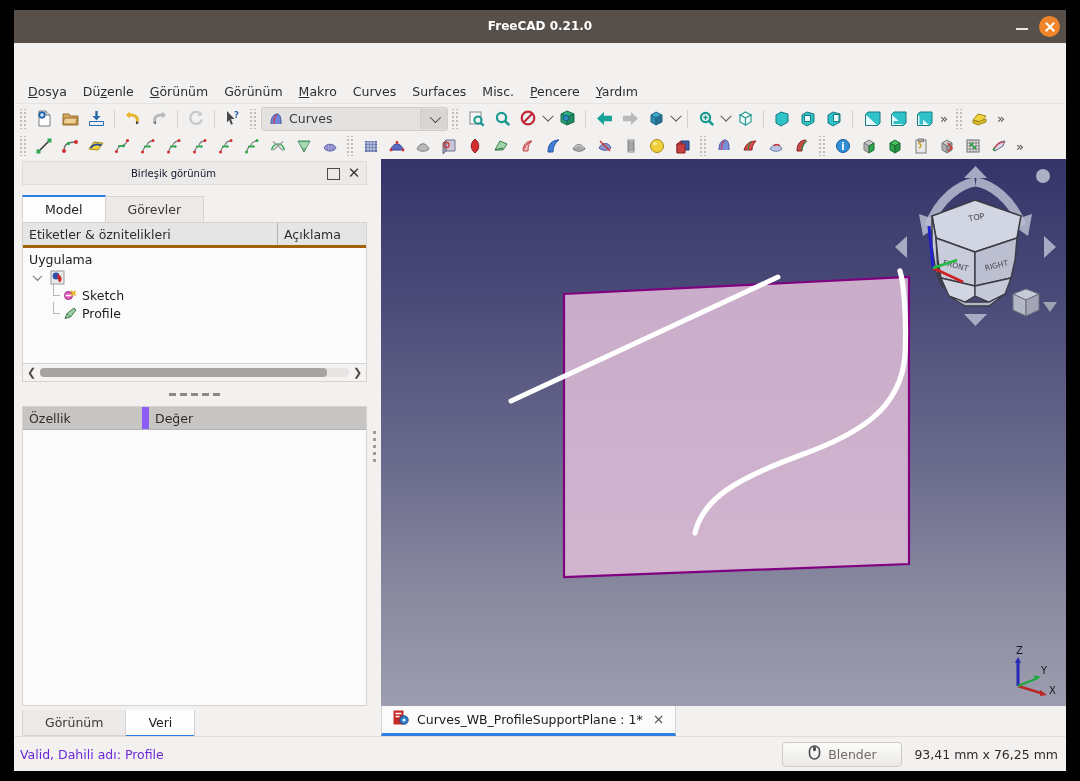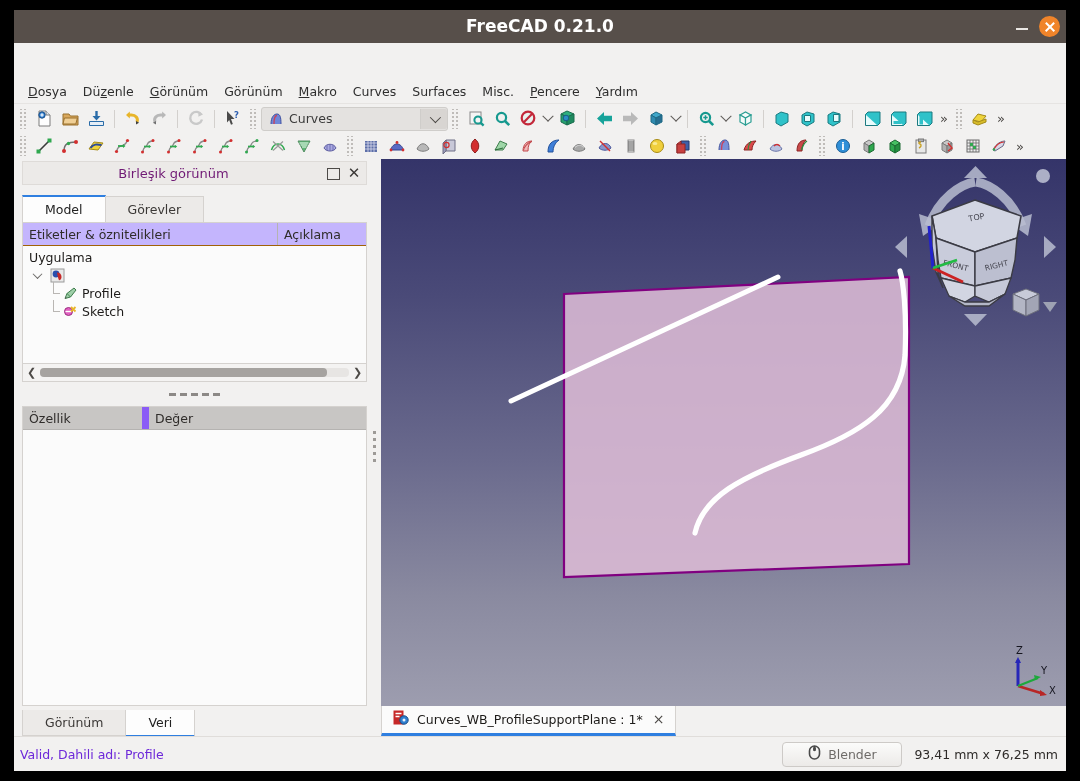--- a/index.html
+++ b/index.html
@@ -2,21 +2,21 @@
 <html><head>
 <meta charset="utf-8">
 <style>
   html,body{margin:0;padding:0;background:#000;}
   body{width:1080px;height:781px;overflow:hidden;font-family:"DejaVu Sans","Liberation Sans",sans-serif;}
 
   #app{position:absolute;left:14px;top:10px;width:1052px;height:761px;background:#f2f1f0;overflow:hidden;display:flex;flex-direction:column;}
 
   
   .titlebar{height:33px;background:#574f4a;position:relative;flex:0 0 auto;}
-  .titlebar .ttl{position:absolute;left:0;right:0;top:0;height:33px;line-height:33px;text-align:center;color:#ffffff;font-size:17px;font-weight:bold;}
+  .titlebar .ttl{position:absolute;left:0;right:0;top:0;height:33px;line-height:33px;text-align:center;color:#ffffff;font-size:12px;font-weight:bold;}
   .winbtns{position:absolute;right:6px;top:0;height:33px;display:flex;align-items:center;gap:10px;}
   .minbtn{width:14px;height:14px;position:relative;cursor:pointer;}
   .minbtn::after{content:"";position:absolute;left:1px;bottom:4px;width:12px;height:2px;background:#e9e6e3;}
   .closebtn{width:21px;height:21px;border-radius:50%;background:#f0842a;position:relative;cursor:pointer;}
   .closebtn::before,.closebtn::after{content:"";position:absolute;left:4.5px;top:9.5px;width:12px;height:2.2px;background:#fff;}
   .closebtn::before{transform:rotate(45deg);}
   .closebtn::after{transform:rotate(-45deg);}
 
   
   .menubar{height:24px;background:#f2f1f0;display:flex;align-items:center;padding-left:6px;flex:0 0 auto;border-bottom:1px solid #e6e4e2;margin-top:36px;}
@@ -39,31 +39,31 @@
   .wbsel .wbico{margin:0 5px 0 6px;display:flex;}
   .wbsel .wblab{font-size:12.5px;color:#3a3a3a;flex:1;}
   .wbsel .wbarrow{width:26px;height:20px;background:#d8d5d2;border-left:1px solid #cfcdca;display:flex;align-items:center;justify-content:center;border-radius:0 2px 2px 0;}
   .wbsel .wbarrow::after{content:"";width:7px;height:7px;border-right:1.7px solid #4a4744;border-bottom:1.7px solid #4a4744;transform:rotate(45deg) translateY(-2px);}
 
   
   .bodywrap{flex:1 1 auto;display:flex;min-height:0;background:#f2f1f0;}
   .leftpane{width:345px;flex:0 0 auto;display:flex;flex-direction:column;background:#f2f1f0;padding:0 0 0 8px;}
 
   .panelhdr{height:22px;background:#eceaE8;border:1px solid #dedbd8;display:flex;align-items:center;position:relative;margin-top:2px;}
-  .panelhdr .ph-t{flex:1;text-align:center;font-size:13px;color:#701a75;}
+  .panelhdr .ph-t{flex:1;text-align:center;font-size:10px;color:#0f172a;}
   .panelhdr .ph-b{width:18px;height:18px;margin-right:3px;cursor:pointer;position:relative;}
   .ico-float::before{content:"";position:absolute;left:3px;top:4px;width:11px;height:10px;border:1.6px solid #4d4a47;}
   .ico-x{color:#3b3836;font-size:15px;line-height:18px;text-align:center;}
 
   .tabs{display:flex;align-items:flex-end;height:26px;border-bottom:1px solid #d5d2cf;margin-top:11px;}
   .tab{height:25px;padding:0 22px;display:flex;align-items:center;font-size:12.5px;color:#3b3836;cursor:pointer;background:#eceae8;border:1px solid #d5d2cf;border-bottom:none;margin-right:-1px;}
   .tab.active{background:#fdfdfd;border-top:2px solid #2f7fe0;color:#222;}
 
   .treebox{height:140px;background:#fbfbfb;border:1px solid #d5d2cf;border-top:none;display:flex;flex-direction:column;}
-  .treehdr{display:flex;height:22px;background:#c4b5fd;border-bottom:1px solid #a16207;flex:0 0 auto;}
+  .treehdr{display:flex;height:22px;background:#e5e5e5;border-bottom:3px solid #a16207;flex:0 0 auto;}
   .treehdr .th{font-size:12.5px;color:#2f2c2a;display:flex;align-items:center;padding-left:6px;}
   .treehdr .th.c1{flex:1;border-right:1px solid #b5b3b1;}
   .treehdr .th.c2{width:82px;}
   .treebody{flex:1 1 auto;padding:2px 0 0 2px;overflow:hidden;}
   .trow{display:flex;align-items:center;height:18px;font-size:12.5px;color:#1d1b19;white-space:nowrap;}
   .expander{width:13px;height:13px;display:flex;align-items:center;justify-content:center;cursor:pointer;}
   .expander::after{content:"";width:6px;height:6px;border-left:1.5px solid #6c6a67;border-bottom:1.5px solid #6c6a67;transform:rotate(-45deg) translate(1px,-1px);}
   .titem{font-weight:bold;}
   .tguide{width:14px;height:18px;position:relative;}
   .tguide::before{content:"";position:absolute;left:6px;top:-2px;bottom:9px;width:1px;background:#b9b6b3;}
@@ -618,38 +618,38 @@
                   <circle cx="6" cy="6" r="3.4" fill="#2a4fae"></circle>
                   <path d="M7 4.5c3 0 4.5 2 4.5 4.5 0 2-1 3-2.5 3.2-1-2-1.6-5-2-7.7z" fill="#c62828"></path>
                 </svg>
             </span>
           </div>
           <div class="trow">
             <span style="width:22px"></span>
             <span class="tguide"></span>
             <span class="tico">
               <svg width="15" height="15" viewBox="0 0 15 15">
+                  <circle cx="5.5" cy="7.5" r="4" fill="#e05fc0" stroke="#9b2e80"></circle>
+                  <path d="M2.5 7.5h6" stroke="#fff" stroke-width="1.4"></path>
+                  <path d="M8 3l4.5 4.5M12.5 3L8 7.5" stroke="#e8b52a" stroke-width="1.8"></path>
+                </svg>
+            </span>
+            <span>Sketch</span>
+          </div>
+          <div class="trow">
+            <span style="width:22px"></span>
+            <span class="tguide"></span>
+            <span class="tico">
+              <svg width="15" height="15" viewBox="0 0 15 15">
                   <path d="M2 12.5l2-5L11 2l2 2-5.5 7z" fill="#9ecfa8" stroke="#3e7d4c"></path>
                   <path d="M4 7.5l3.5 3.5" stroke="#3e7d4c" stroke-width=".9"></path>
                   <path d="M2 12.5l1.8-.6-1.2-1.2z" fill="#5a5a5a"></path>
                 </svg>
             </span>
             <span>Profile</span>
-          </div>
-          <div class="trow">
-            <span style="width:22px"></span>
-            <span class="tguide"></span>
-            <span class="tico">
-              <svg width="15" height="15" viewBox="0 0 15 15">
-                  <circle cx="5.5" cy="7.5" r="4" fill="#e05fc0" stroke="#9b2e80"></circle>
-                  <path d="M2.5 7.5h6" stroke="#fff" stroke-width="1.4"></path>
-                  <path d="M8 3l4.5 4.5M12.5 3L8 7.5" stroke="#e8b52a" stroke-width="1.8"></path>
-                </svg>
-            </span>
-            <span>Sketch</span>
           </div>
         </div>
       </div>
 
       <div class="hscroll">
         <div class="hs-arrow">❮</div>
         <div class="hs-track">
             <div class="hs-thumb"></div>
           </div>
         <div class="hs-arrow">❯</div>

